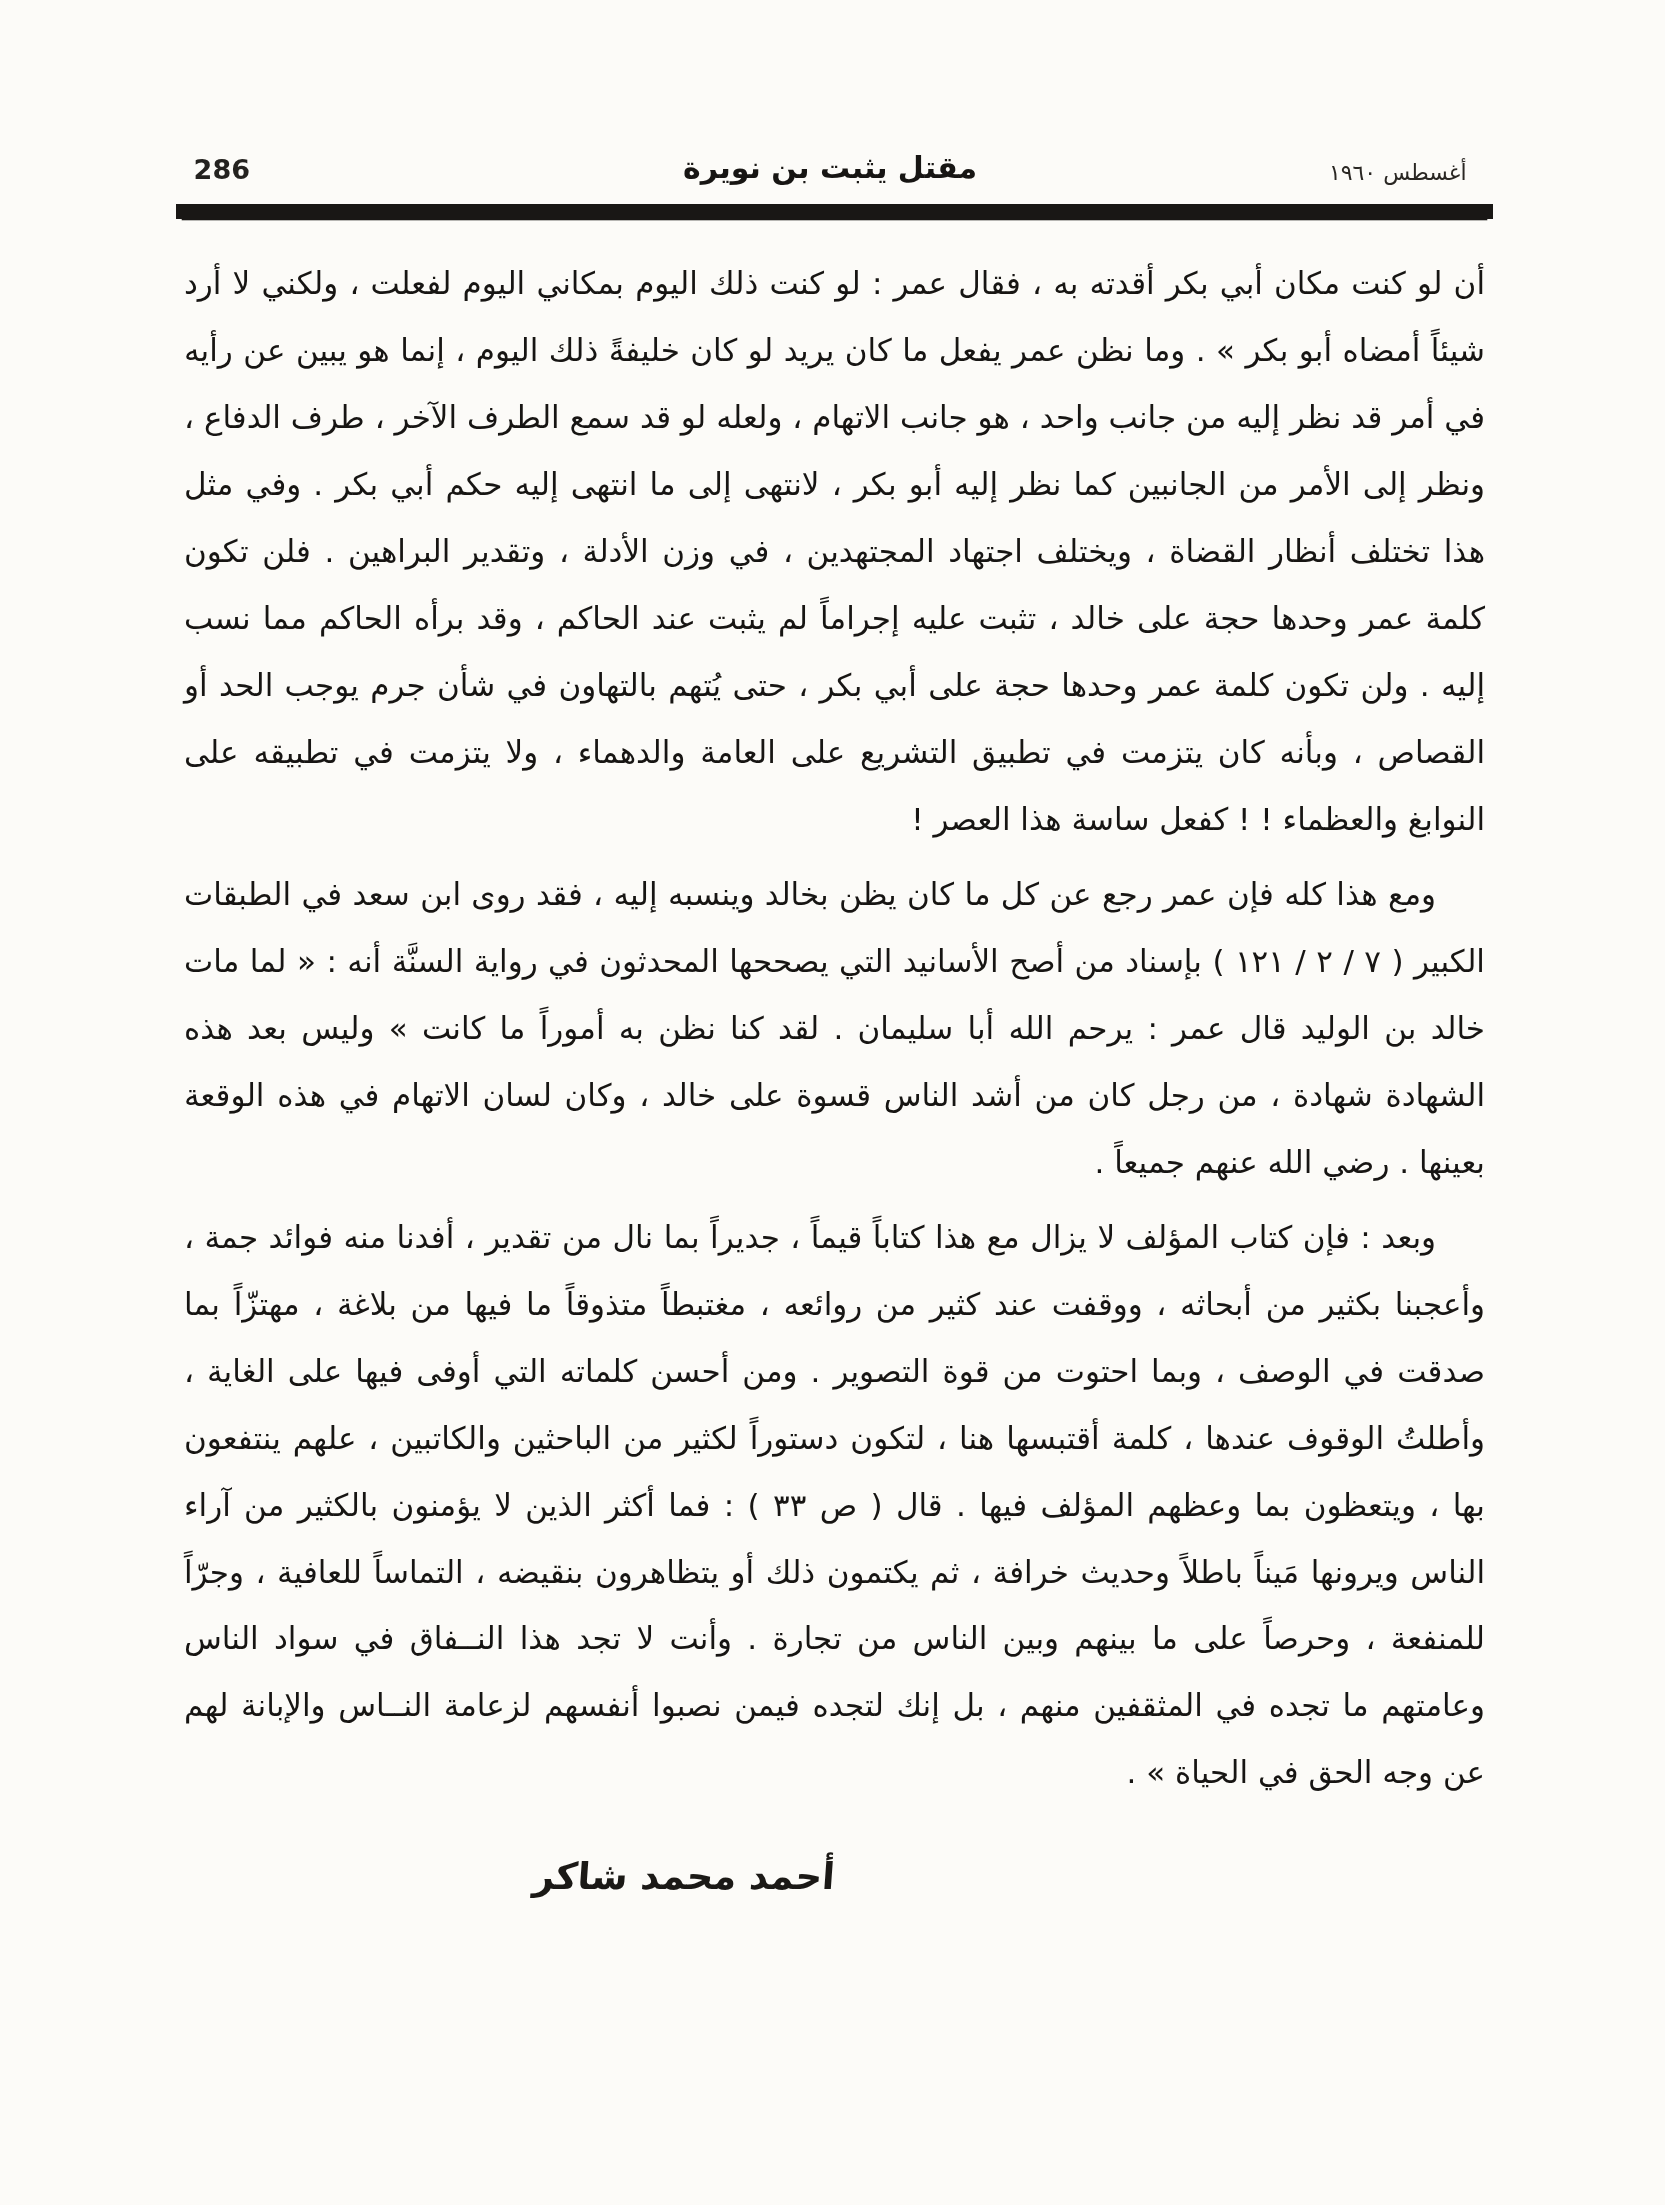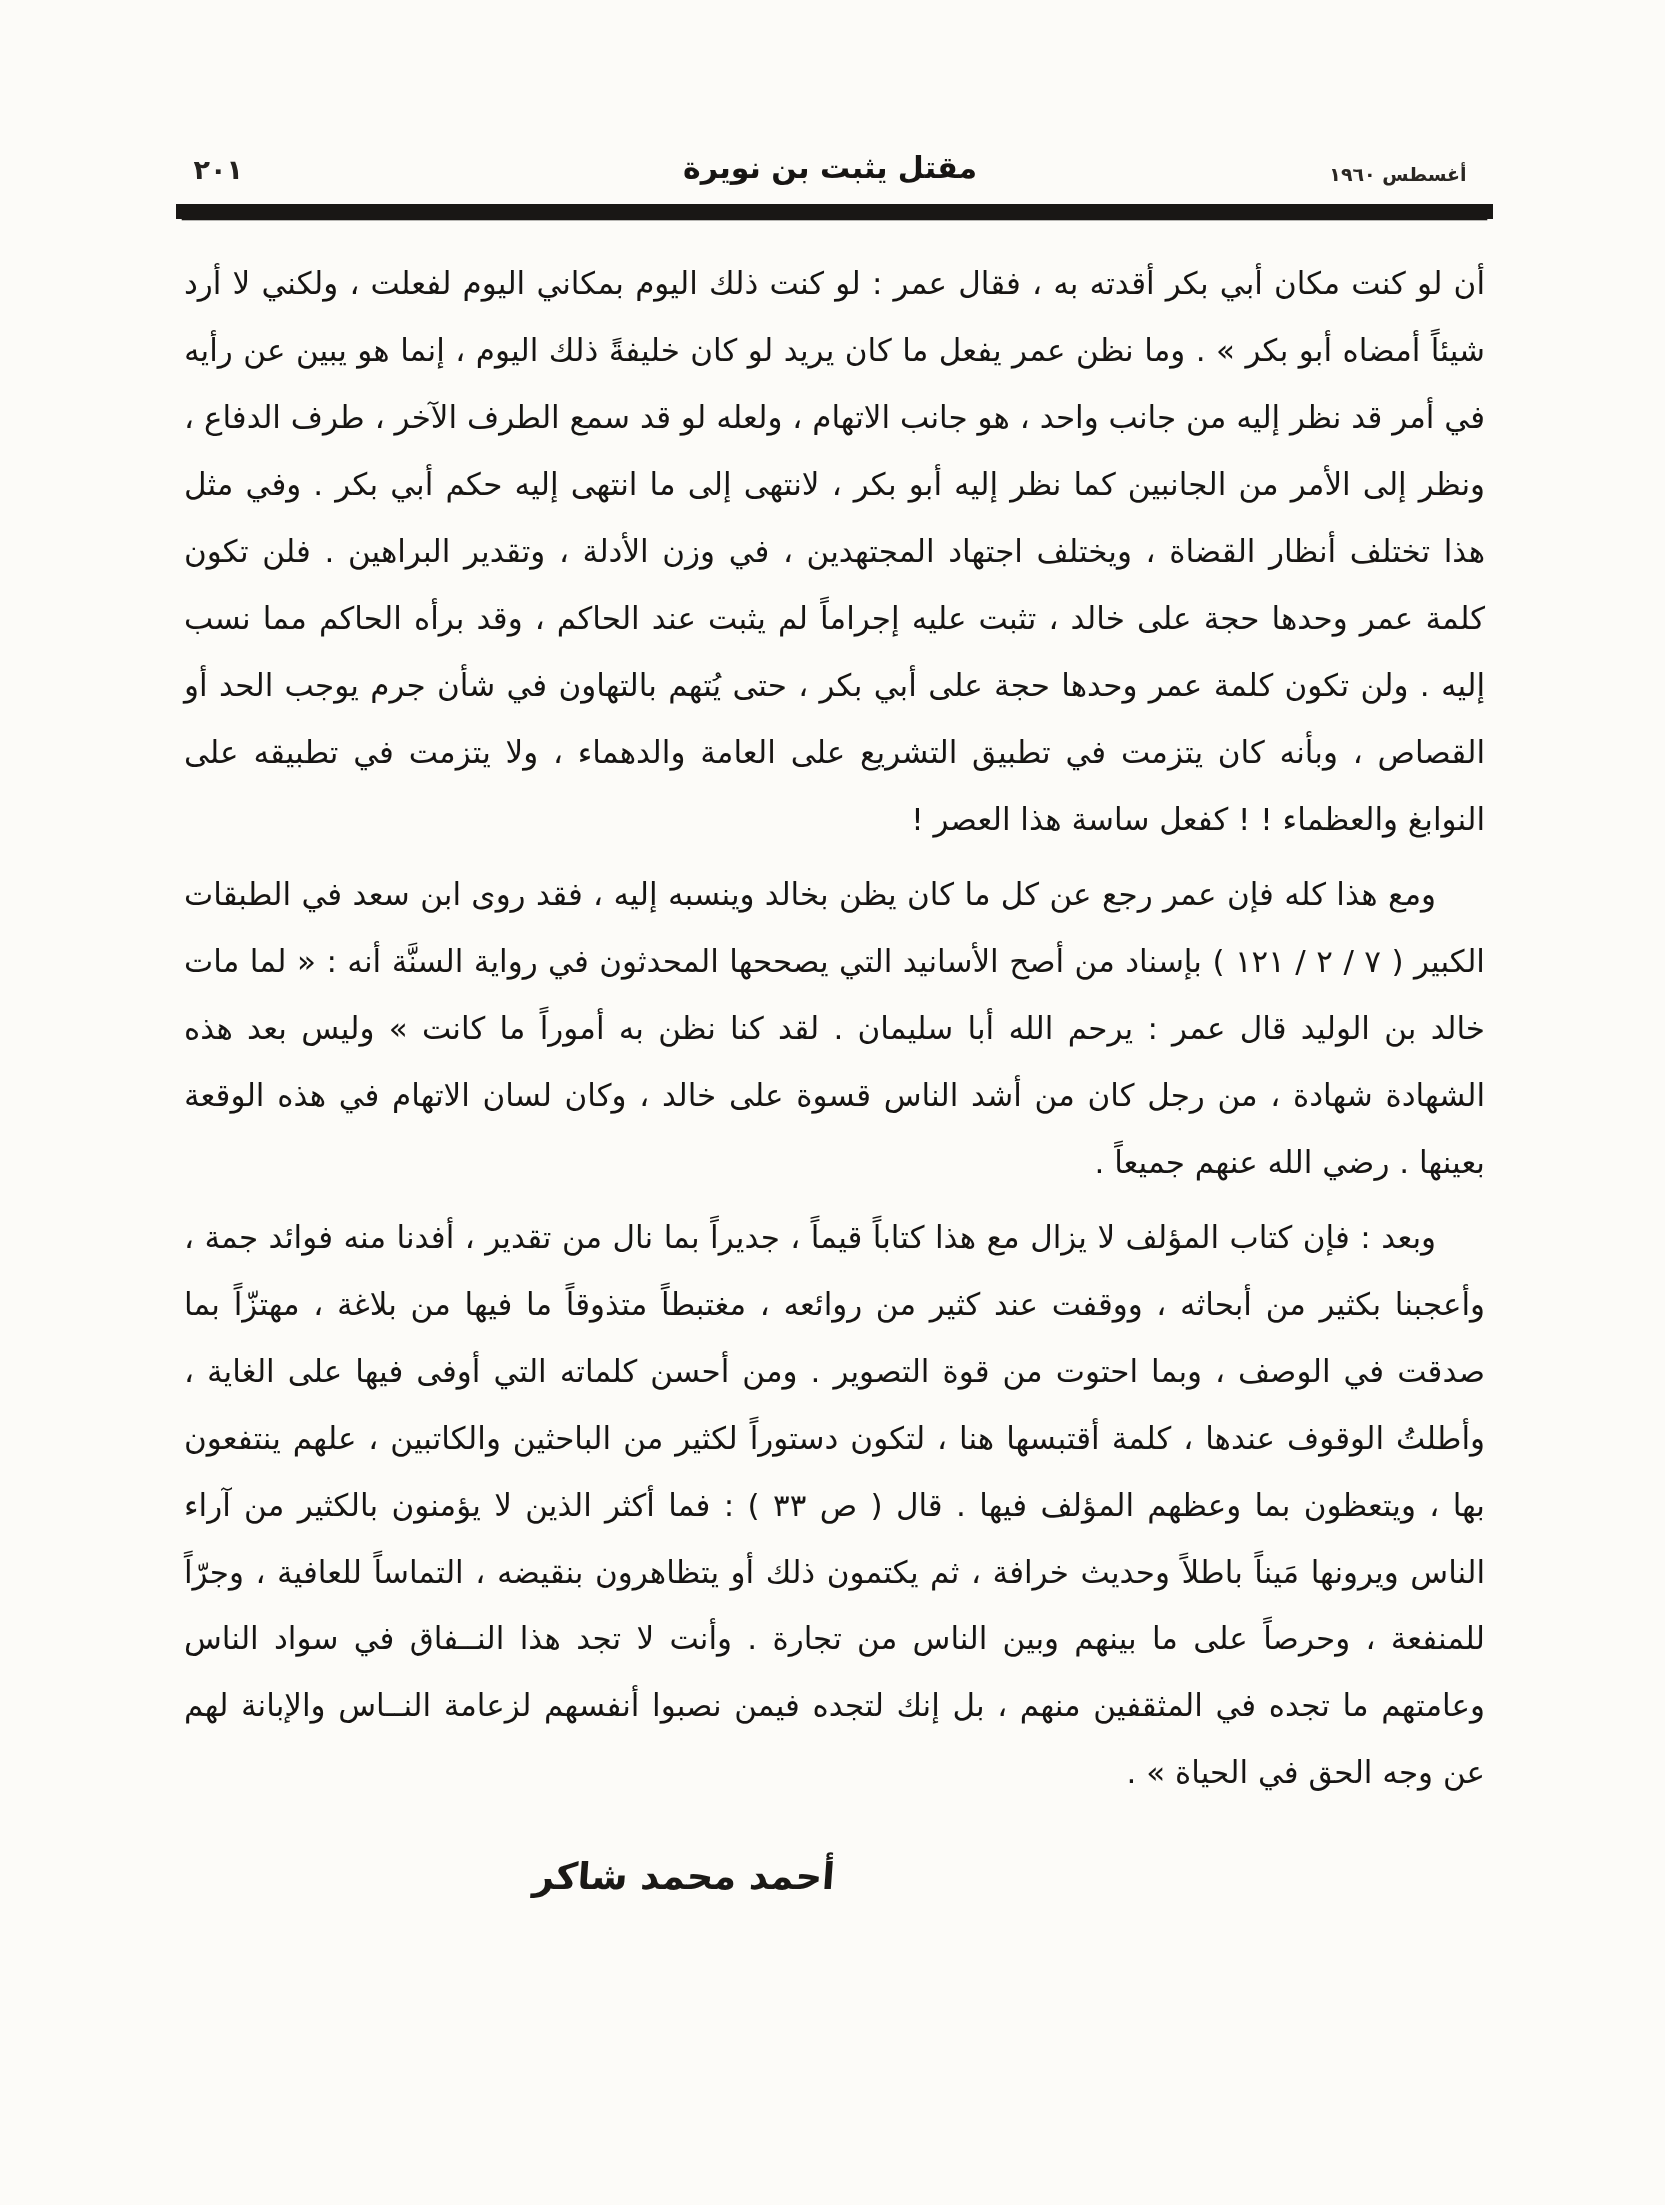--- a/index.html
+++ b/index.html
@@ -21,22 +21,22 @@
     overflow: hidden;
   }
   .header {
     display: grid;
     grid-template-columns: 1fr auto 1fr;
     align-items: end;
     column-gap: 17.6px;
     padding: 0 26.5px 0 17.6px;
   }
   .header .date {
-    font-size: 19px;
-    font-weight: bold;
+    font-size: 22px;
+    font-weight: normal;
     justify-self: start;
     color: #2a2723;
   }
   .header .title {
     font-size: 30px;
     font-weight: bold;
     justify-self: center;
     letter-spacing: 0.9px;
   }
   .header .page-number {
@@ -75,21 +75,21 @@
   }
 </style>
 </head>
 <body>
 
 <div class="page">
 
   <div class="header">
     <span class="date">أغسطس ١٩٦٠</span>
     <span class="title">مقتل يثبت بن نويرة</span>
-    <span class="page-number">٢٠١</span>
+    <span class="page-number">286</span>
   </div>
 
   <div class="rule"></div>
 
   <div class="body-text">
     <p>أن لو كنت مكان أبي بكر أقدته به ، فقال عمر : لو كنت ذلك اليوم بمكاني اليوم لفعلت ، ولكني لا أرد شيئاً أمضاه أبو بكر » . وما نظن عمر يفعل ما كان يريد لو كان خليفةً ذلك اليوم ، إنما هو يبين عن رأيه في أمر قد نظر إليه من جانب واحد ، هو جانب الاتهام ، ولعله لو قد سمع الطرف الآخر ، طرف الدفاع ، ونظر إلى الأمر من الجانبين كما نظر إليه أبو بكر ، لانتهى إلى ما انتهى إليه حكم أبي بكر . وفي مثل هذا تختلف أنظار القضاة ، ويختلف اجتهاد المجتهدين ، في وزن الأدلة ، وتقدير البراهين . فلن تكون كلمة عمر وحدها حجة على خالد ، تثبت عليه إجراماً لم يثبت عند الحاكم ، وقد برأه الحاكم مما نسب إليه . ولن تكون كلمة عمر وحدها حجة على أبي بكر ، حتى يُتهم بالتهاون في شأن جرم يوجب الحد أو القصاص ، وبأنه كان يتزمت في تطبيق التشريع على العامة والدهماء ، ولا يتزمت في تطبيقه على النوابغ والعظماء ! ! كفعل ساسة هذا العصر !</p>
     <p class="indented">ومع هذا كله فإن عمر رجع عن كل ما كان يظن بخالد وينسبه إليه ، فقد روى ابن سعد في الطبقات الكبير ( ٧ / ٢ / ١٢١ ) بإسناد من أصح الأسانيد التي يصححها المحدثون في رواية السنَّة أنه : « لما مات خالد بن الوليد قال عمر : يرحم الله أبا سليمان . لقد كنا نظن به أموراً ما كانت » وليس بعد هذه الشهادة شهادة ، من رجل كان من أشد الناس قسوة على خالد ، وكان لسان الاتهام في هذه الوقعة بعينها . رضي الله عنهم جميعاً .</p>
     <p class="indented">وبعد : فإن كتاب المؤلف لا يزال مع هذا كتاباً قيماً ، جديراً بما نال من تقدير ، أفدنا منه فوائد جمة ، وأعجبنا بكثير من أبحاثه ، ووقفت عند كثير من روائعه ، مغتبطاً متذوقاً ما فيها من بلاغة ، مهتزّاً بما صدقت في الوصف ، وبما احتوت من قوة التصوير . ومن أحسن كلماته التي أوفى فيها على الغاية ، وأطلتُ الوقوف عندها ، كلمة أقتبسها هنا ، لتكون دستوراً لكثير من الباحثين والكاتبين ، علهم ينتفعون بها ، ويتعظون بما وعظهم المؤلف فيها . قال ( ص ٣٣ ) : فما أكثر الذين لا يؤمنون بالكثير من آراء الناس ويرونها مَيناً باطلاً وحديث خرافة ، ثم يكتمون ذلك أو يتظاهرون بنقيضه ، التماساً للعافية ، وجرّاً للمنفعة ، وحرصاً على ما بينهم وبين الناس من تجارة . وأنت لا تجد هذا النــفاق في سواد الناس وعامتهم ما تجده في المثقفين منهم ، بل إنك لتجده فيمن نصبوا أنفسهم لزعامة النــاس والإبانة لهم عن وجه الحق في الحياة » .</p>
   </div>
 

